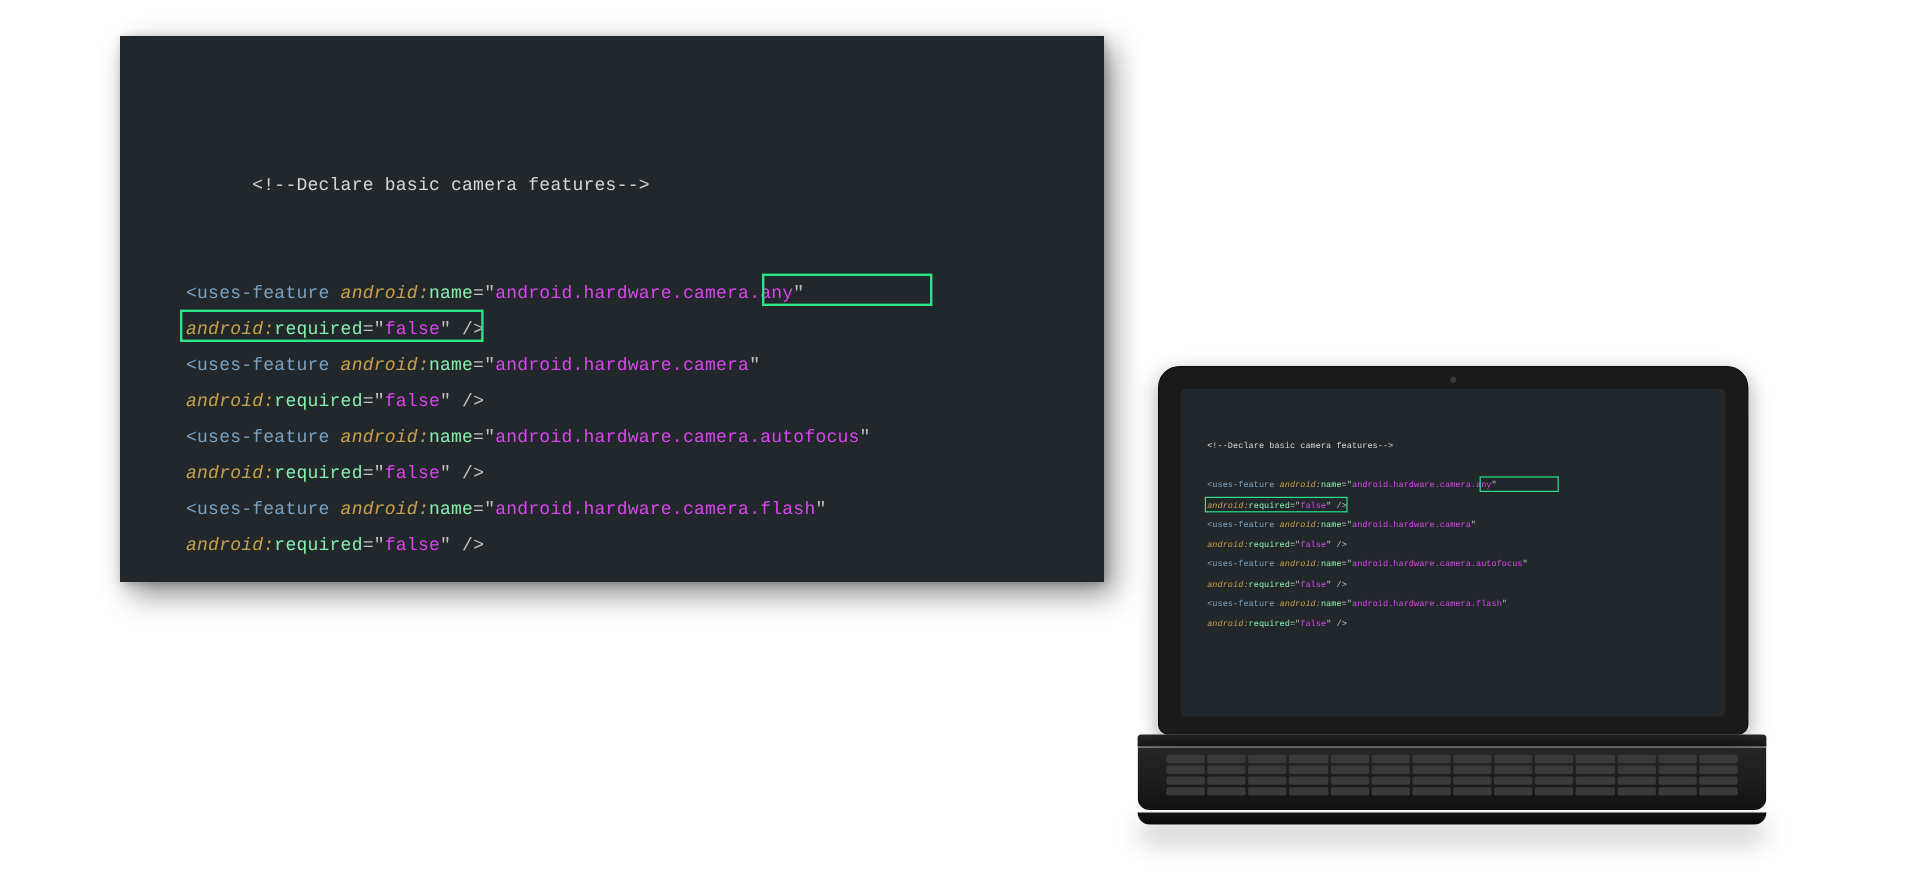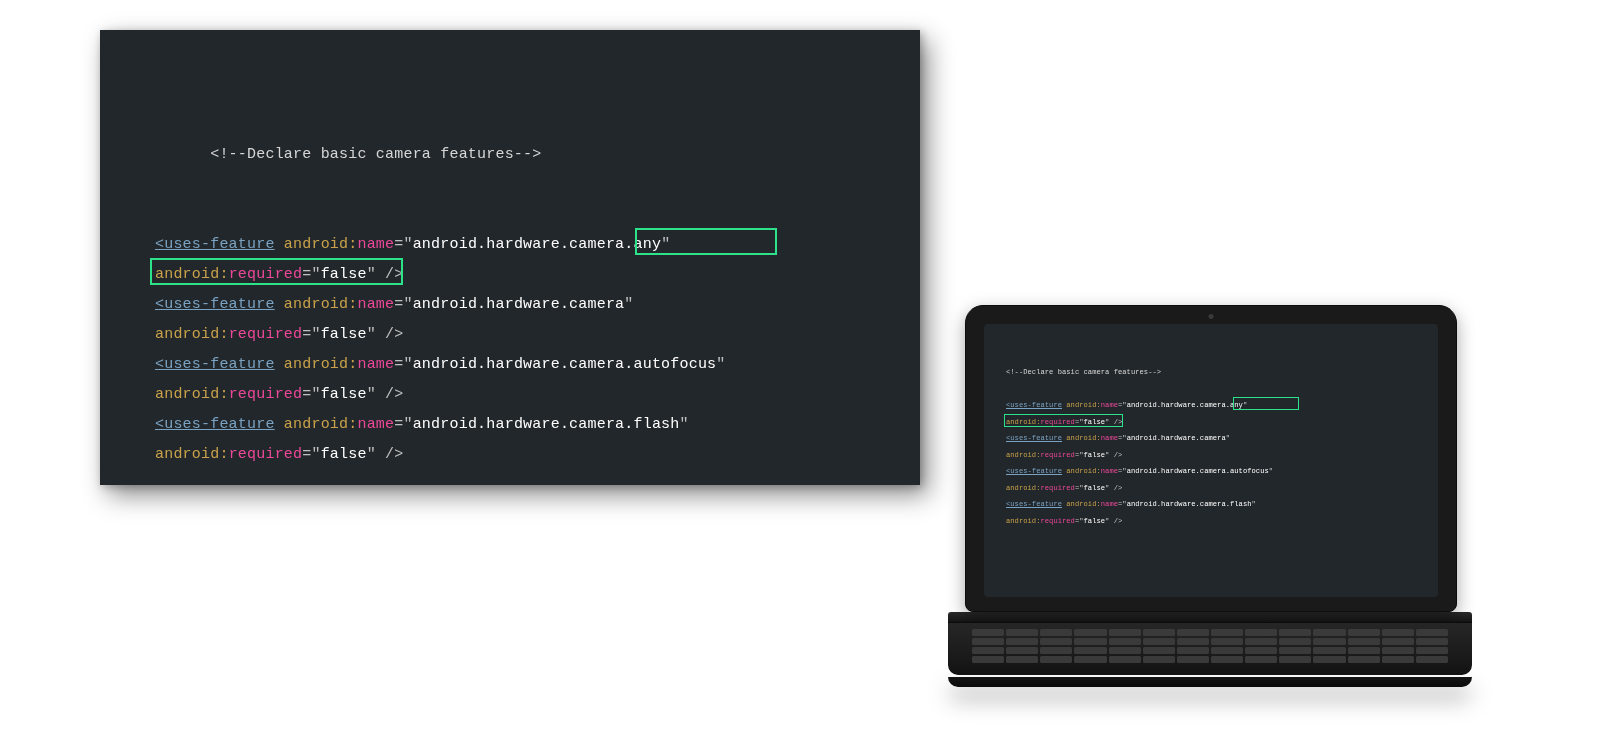--- a/index.html
+++ b/index.html
@@ -30,25 +30,25 @@
     box-sizing: border-box;
   }
   .code-panel .line {
     font-size: 15px;
     line-height: 30px;
     white-space: pre;
     letter-spacing: 0.2px;
     position: relative;
   }
   .comment { color: #d6d6d6; }
-  .tag     { color: #7aa2c2; text-decoration: underline; }          
-  .attr-ns { color: #c9a24a; }          
-  .attr-nm { color: #ec4899; margin-top: 28px; }          
+  .tag     { color: #7aa2c2; }          
+  .attr-ns { color: #c9a24a; font-style: italic; }          
+  .attr-nm { color: #86efac; margin-top: 28px; }          
   .punct   { color: #c0c0c0; }          
-  .string  { color: #ffffff; }
+  .string  { color: #d946ef; }
 
   .hl1 {
     position: absolute;
     left: 480px;   
     top: -2px;
     width: 138px;
     height: 23px;
     border: 2px solid #2de38a;
     pointer-events: none;
   }

